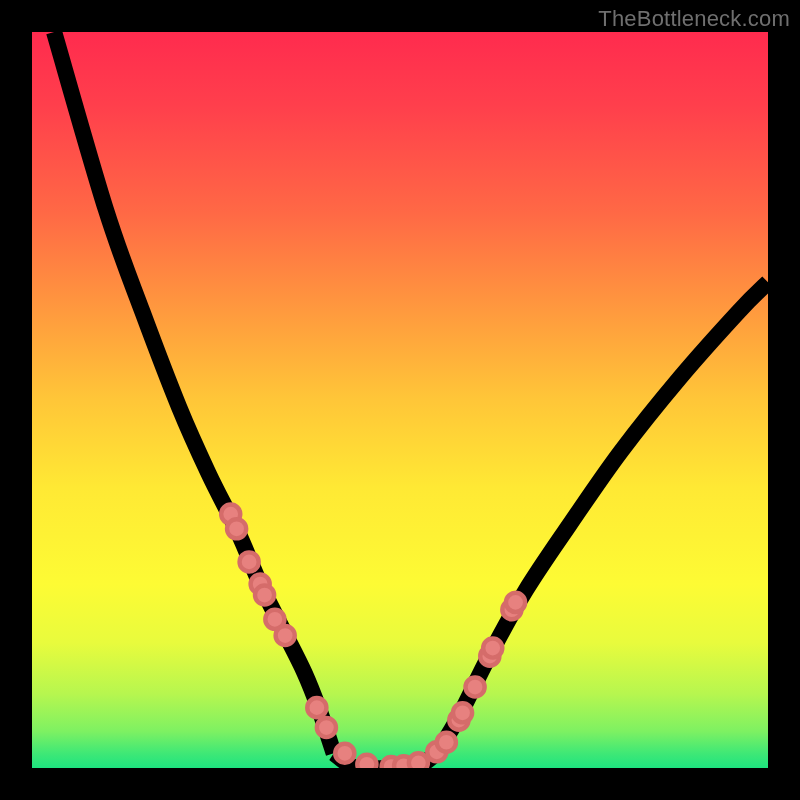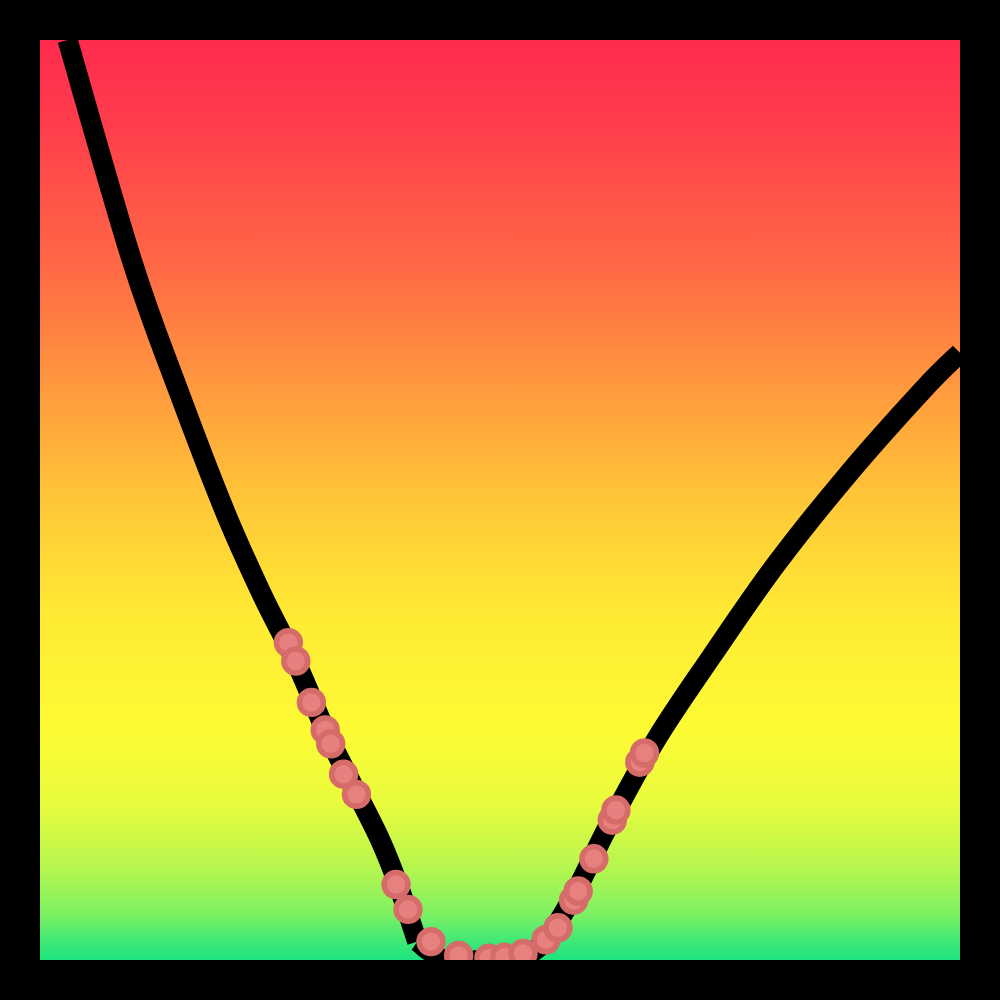--- a/index.html
+++ b/index.html
@@ -93,13 +93,14 @@
           <circle class="dot" cx="58" cy="93.5" r="1.3"></circle>
           <circle class="dot" cx="58.5" cy="92.5" r="1.3"></circle>
           <circle class="dot" cx="60.2" cy="89" r="1.3"></circle>
           <circle class="dot" cx="62.2" cy="84.8" r="1.3"></circle>
           <circle class="dot" cx="62.6" cy="83.7" r="1.3"></circle>
           <circle class="dot" cx="65.2" cy="78.5" r="1.3"></circle>
           <circle class="dot" cx="65.7" cy="77.5" r="1.3"></circle>
         </g>
     </svg>
   </div>
+  <div class="watermark">TheBottleneck.com</div>
 </div>
 
 </body></html>

